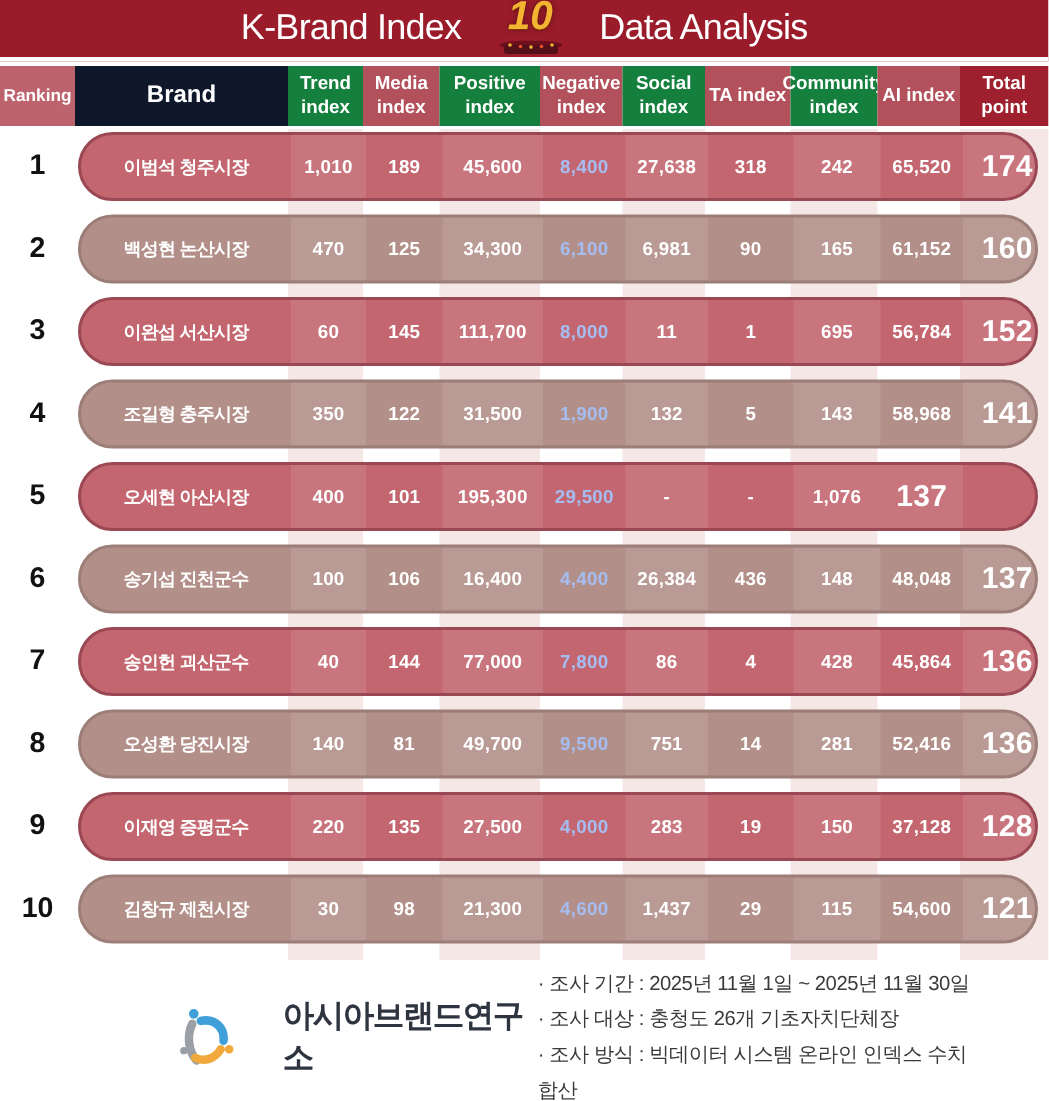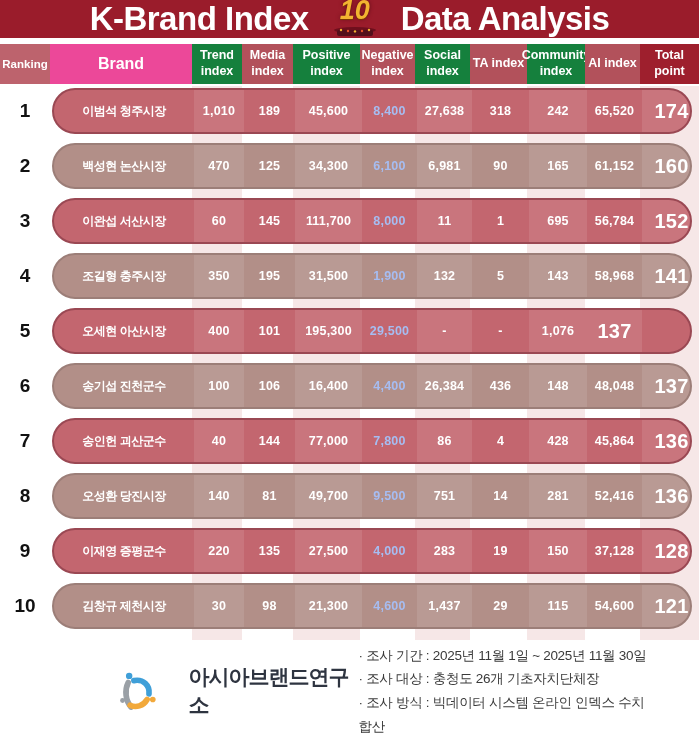--- a/index.html
+++ b/index.html
@@ -9,21 +9,21 @@
     background:#ffffff; width:699px; height:734px; position:relative; overflow:hidden;
   }
   .page { position:absolute; inset:0; width:699px; height:734px; background:#fff; }
 
   
   .banner {
     position:absolute; left:0; top:0; width:699px; height:41px;
     background:#9a1c2b; display:flex; align-items:center; justify-content:center;
     gap:14px; border-bottom:3px solid #ffffff;
   }
-  .banner-title { color:#ffffff; font-size:33px; font-weight:bold; letter-spacing:-0.5px; }
+  .banner-title { color:#ffffff; font-size:24px; font-weight:normal; letter-spacing:-0.5px; }
   .badge { position:relative; width:64px; height:40px; margin-top:-2px; }
   .badge-num {
     position:absolute; left:0; right:0; top:-3px; text-align:center;
     font-size:27px; font-weight:bold; color:#f2b431;
     text-shadow:0 1px 0 #7a3a00, 0 0 4px #5e0d18;
     font-style:italic;
   }
   .badge-top {
     position:absolute; left:0; right:0; top:16px; text-align:center;
     font-size:10px; font-weight:bold; color:#e8502a; letter-spacing:1px;
@@ -35,21 +35,21 @@
   
   .thead {
     position:absolute; left:0; top:44px; width:699px; height:42px;
     display:grid; grid-template-columns:50px 142px 50px 51px 67px 55px 55px 57px 58px 55px 59px;
     border-bottom:2px solid #ffffff;
   }
   .th {
     display:flex; align-items:center; justify-content:center; text-align:center;
     color:#ffffff; font-weight:bold; font-size:12.5px; line-height:1.25; padding:2px 1px;
   }
-  .th.c-dark  { background:#ec4899; font-size:16px; }
+  .th.c-dark  { background:#0f172a; font-size:16px; }
   .th.c-darkest { background:#9e1f2d; }
   .th.c-mid   { background:#b2515b; }
   .th.c-light { background:#15803d;text-align:center; }
   .th.c-rank  { background:#bd636d; font-size:11.5px; white-space:nowrap; }
 
   
   .tbody { position:absolute; left:0; top:88px; width:699px; height:552px; }
   .col-stripe { position:absolute; top:-2px; bottom:0; background:#f6e7e7; z-index:0; }
 
   .row { position:absolute; left:0; width:699px; height:46px; z-index:1; }
@@ -170,21 +170,21 @@
           <div class="cell lt">695</div>
           <div class="cell">56,784</div>
           <div class="cell total lt">152</div>
         </div>
       </div>
       <div class="row even" style="top: 165px;">
         <div class="rank">4</div>
         <div class="capsule">
           <div class="cell brand">조길형 충주시장</div>
           <div class="cell lt">350</div>
-          <div class="cell">195</div>
+          <div class="cell">122</div>
           <div class="cell lt">31,500</div>
           <div class="cell neg">1,900</div>
           <div class="cell lt">132</div>
           <div class="cell">5</div>
           <div class="cell lt">143</div>
           <div class="cell">58,968</div>
           <div class="cell total lt">141</div>
         </div>
       </div>
       <div class="row odd" style="top: 220px;">

